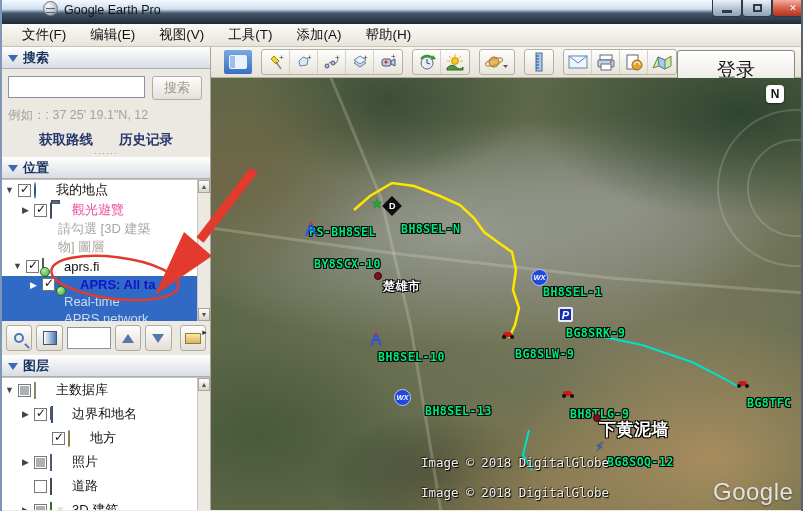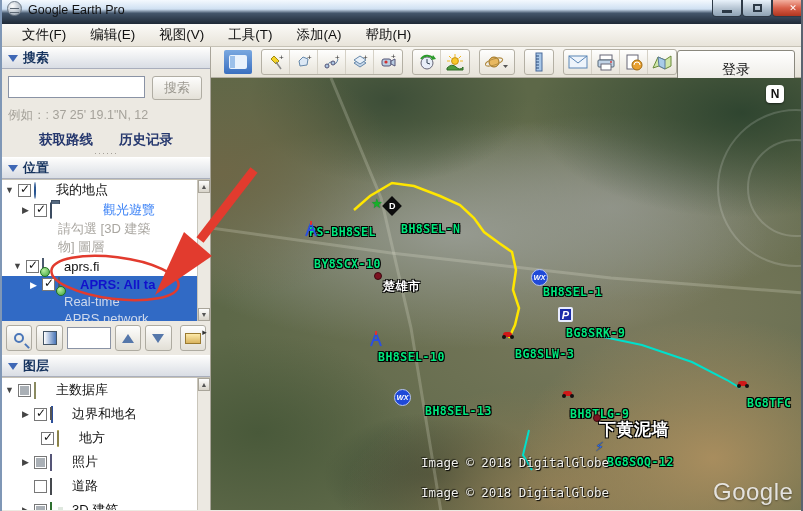--- a/index.html
+++ b/index.html
@@ -4,21 +4,21 @@
 <style>
   * { margin:0; padding:0; box-sizing:border-box; }
   html,body { width:803px; height:511px; overflow:hidden;
     font-family:"Liberation Sans","DejaVu Sans",sans-serif; }
   .window { position:relative; width:803px; height:511px; background:#ece9e2;
     border-left:2px solid #7f97b6; border-right:2px solid #5a6370; overflow:hidden; }
 
   
   .titlebar { position:relative; height:24px;
     background:linear-gradient(#f4f9fe 0%, #cfe0f2 38%, #44566b 55%, #1e2936 100%);
-    display:flex; align-items:flex-start; }
+    display:flex; align-items:flex-start;padding-left:36px; }
   .tb-globe { width:15px; height:15px; border-radius:50%; margin:1px 6px 0 5px;
     background:radial-gradient(circle at 35% 30%, #fdfdfd, #b9c2cc 60%, #7d8894);
     border:1px solid #6f7a86; position:relative; }
   .tb-globe::after { content:""; position:absolute; left:2px; top:6px; width:9px; height:3px;
     border-top:1px solid #5c6773; border-bottom:1px solid #5c6773; }
   .tb-title { font-size:12.5px; color:#111; padding-top:3px; }
   .winbtns { position:absolute; right:0; top:0; display:flex; }
   .winbtn { width:30px; height:17px; border:1px solid #2e3a47; border-top:none;
     border-radius:0 0 4px 4px; background:linear-gradient(#e9f2fb,#aebecd 60%,#8fa3b5);
     display:flex; align-items:center; justify-content:center; font-size:9px; color:#223; }
@@ -63,21 +63,21 @@
   .places-tree { height:142px; border-top:1px solid #c6c2b6; }
   .layers-tree { flex:1; border-top:1px solid #c6c2b6; }
   .trow { display:flex; align-items:center; height:20px; white-space:nowrap; }
   .layers-tree .trow { height:24px; }
   .exp { width:11px; text-align:center; font-size:9px; color:#444; flex:none; }
   .cb { width:13px; height:13px; border:1px solid #777; background:#fff; margin:0 3px; flex:none; position:relative; }
   .cb.checked::after { content:"✓"; position:absolute; left:1px; top:-3px; font-size:12px; font-weight:bold; color:#111; }
   .cb.partial::after { content:""; position:absolute; left:1px; top:1px; right:1px; bottom:1px; background:#aab0b6; }
   .ticon { width:16px; height:14px; margin-right:4px; flex:none; position:relative; }
   .tlabel { padding:0 2px; }
-  .tlabel.blue { color:#3b82f6;margin-left:31px; }
+  .tlabel.blue { color:#ec4899; }
   .thint { color:#a9a6a0; padding-left:56px; height:18px; line-height:18px; }
   .sel-block { background:#316ac5; color:#fff; }
   .sel-block .trow { height:17px; }
   .sel-label { color:#1111cc; font-weight:bold; padding:0 2px; }
   .sel-sub { height:17px; line-height:17px; padding-left:62px; color:#cdd8ec; }
 
   
   .i-globe { border-radius:50%; width:14px; height:14px;
     background:radial-gradient(circle at 35% 30%, #cfe6ff, #3f7edb 55%, #1c4fa0); border:1px solid #23518f; }
   .i-folder { width:15px; height:11px; margin-top:2px; background:linear-gradient(#8fa3c0,#54687f); border:1px solid #3c4c61; border-radius:1px; position:relative; }
@@ -117,21 +117,21 @@
   
   .toolbar { height:31px; background:linear-gradient(#f7f5f0,#e6e2d8); border-bottom:1px solid #b4b0a4;
     display:flex; align-items:center; padding-left:13px; gap:9px; position:relative; }
   .tgroup { display:flex; border:1px solid #b4b0a4; border-radius:3px; background:linear-gradient(#fefefd,#e8e4da); }
   .tbtn { width:28px; height:24px; display:flex; align-items:center; justify-content:center; border-right:1px solid #d5d1c6; position:relative; }
   .tbtn:last-child { border-right:none; }
   .tbtn.single { border-right:none; }
   .tbtn.active { background:linear-gradient(#7aa8e0,#3a6fc0); border-radius:2px; }
   .login-btn { position:absolute; right:6px; top:3px; width:118px; height:39px;
     border:1px solid #8a887e; border-radius:3px; background:linear-gradient(#fff,#e9e6df);
-    font-size:14px; color:#111; display:flex; align-items:center; justify-content:center;font-family:Liberation Serif, serif; }
+    font-size:19px; color:#111; display:flex; align-items:center; justify-content:center;font-family:Liberation Serif, serif; }
 
   
   .map { position:relative; flex:1; overflow:hidden; background-color:#5d6848;
     background-image:
       radial-gradient(ellipse 300px 150px at 90% 8%, #2f4530 0%, rgba(47,69,48,0) 70%),
       radial-gradient(ellipse 250px 180px at 2% 22%, #6e6747 0%, rgba(110,103,71,0) 70%),
       radial-gradient(ellipse 200px 120px at 30% 5%, #3d4e38 0%, rgba(61,78,56,0) 70%),
       radial-gradient(ellipse 430px 160px at 42% 36%, #969a90 0%, rgba(150,154,144,0) 72%),
       radial-gradient(ellipse 300px 130px at 68% 30%, #8b8e82 0%, rgba(139,142,130,0) 72%),
       radial-gradient(ellipse 280px 200px at 85% 88%, #a88d5e 0%, rgba(168,141,94,0) 70%),
@@ -292,21 +292,21 @@
           <span class="cb partial"></span>
           <span class="ticon"><span class="i-db"></span></span>
           <span class="tlabel">主数据库</span>
         </div>
         <div class="trow" style="padding-left:18px">
           <span class="exp">▶</span>
           <span class="cb checked"></span>
           <span class="ticon"><span class="i-flag"></span></span>
           <span class="tlabel">边界和地名</span>
         </div>
-        <div class="trow" style="padding-left:36px">
+        <div class="trow" style="padding-left:47px">
           <span class="cb checked"></span>
           <span class="ticon"><span class="i-place"></span></span>
           <span class="tlabel">地方</span>
         </div>
         <div class="trow" style="padding-left:18px">
           <span class="exp">▶</span>
           <span class="cb partial"></span>
           <span class="ticon"><span class="i-photo"></span></span>
           <span class="tlabel">照片</span>
         </div>
@@ -510,21 +510,21 @@
           <span class="mi i-park" style="left:347px;top:229px">
               <i>P</i>
             </span>
           <div class="mk" style="left:355px;top:245px">
             <span class="mlabel">BG8SRK-9</span>
           </div>
 
           
           <span class="mi i-car" style="left:289px;top:258px"></span>
           <div class="mk" style="left:304px;top:266px">
-            <span class="mlabel">BG8SLW-3</span>
+            <span class="mlabel">BG8SLW-9</span>
           </div>
 
           
           <span class="mi i-ant" style="left:158px;top:253px">
             <svg width="14" height="16">
                 <line x1="7" y1="2" x2="2" y2="15" stroke="#2b4fe0" stroke-width="2"></line>
                 <line x1="7" y1="2" x2="12" y2="15" stroke="#2b4fe0" stroke-width="2"></line>
                 <line x1="4" y1="9" x2="10" y2="9" stroke="#2b4fe0" stroke-width="2"></line>
                 <line x1="7" y1="0" x2="7" y2="4" stroke="#e03030" stroke-width="2"></line>
               </svg></span>

